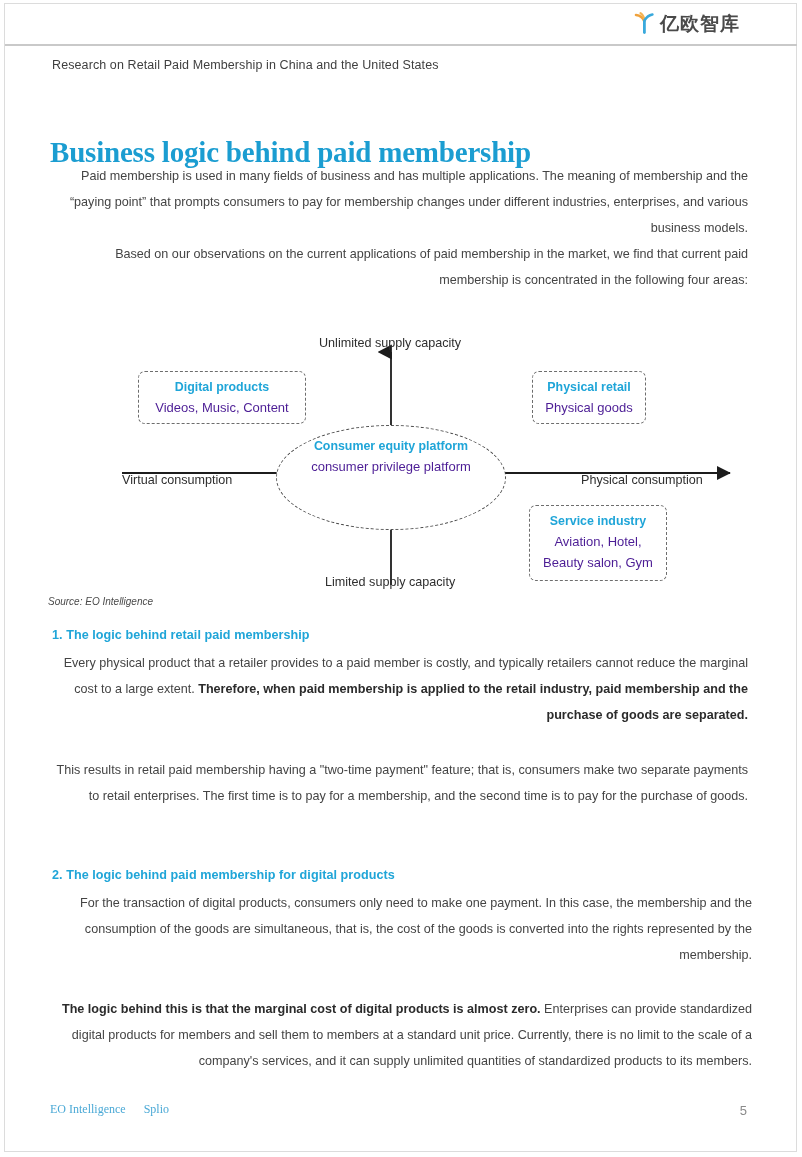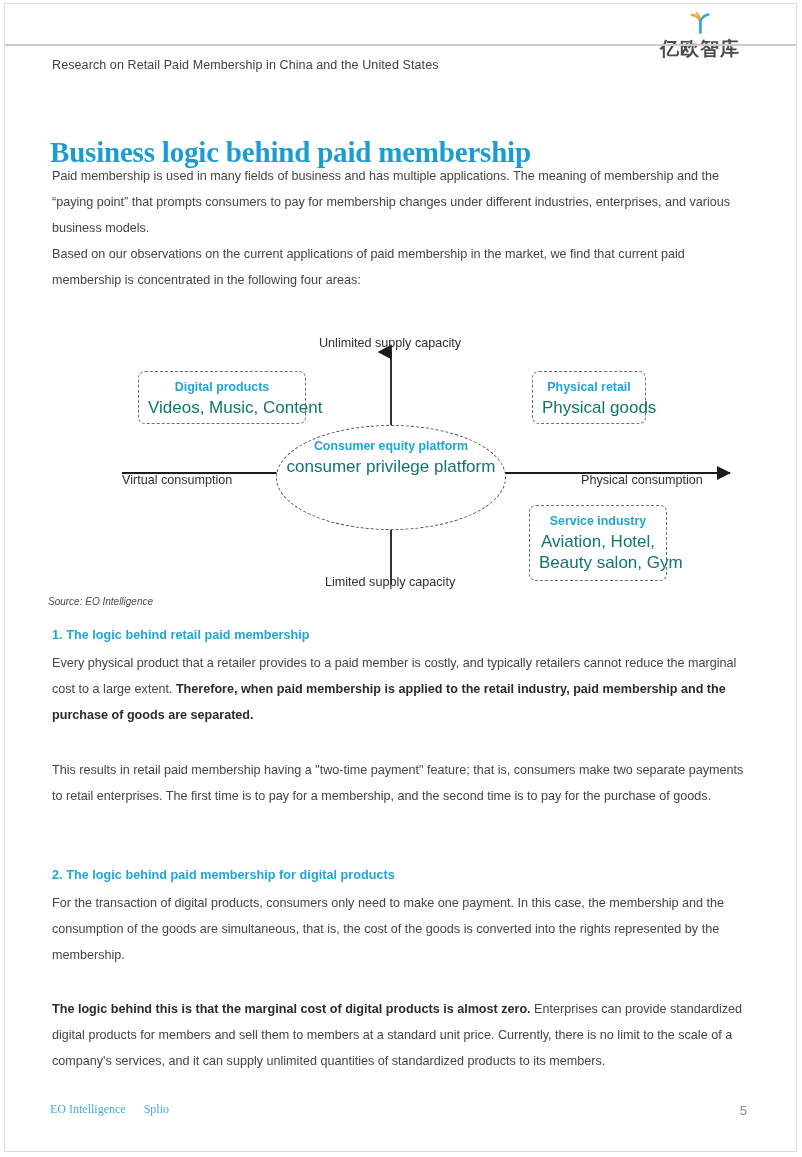--- a/index.html
+++ b/index.html
@@ -35,21 +35,20 @@
     width: 792px;
     height: 42px;
   }
   .logo-wrap {
     position: absolute;
     right: 57px;
     top: 6px;
     display: flex;
     align-items: center;
     gap: 3px;
-    flex-direction: column;
   }
   .logo-mark {
     width: 26px;
     height: 26px;
     position: relative;
     flex: none;
   }
   .logo-cn {
     font-family: "DejaVu Sans", sans-serif;
     font-size: 19px;
@@ -91,21 +90,21 @@
   }
 
   
   .para {
     position: absolute;
     left: 52px;
     width: 696px;
     font-size: 12.6px;
     line-height: 26px;
     color: #444444;
-    text-align: left;
+    text-align: right;
   }
   .para b, .bold-run {
     font-weight: 700;
     color: #2b2b2b;
   }
 
   
   .sec-head {
     position: absolute;
     left: 52px;
@@ -150,22 +149,22 @@
     padding: 6px 9px 7px 9px;
   }
   .fig-box-title {
     font-size: 12.4px;
     font-weight: 700;
     color: #1fa5d8;
     line-height: 19px;
     white-space: nowrap;
   }
   .fig-box-body {
-    font-size: 17px;
-    color: #0f766e;
+    font-size: 13px;
+    color: #4c1d95;
     line-height: 21px;
     white-space: nowrap;
   }
   .fig-ellipse {
     position: absolute;
     left: 276px;
     top: 120px;
     width: 230px;
     height: 105px;
     border: 1.6px dashed #4d4d4d;

